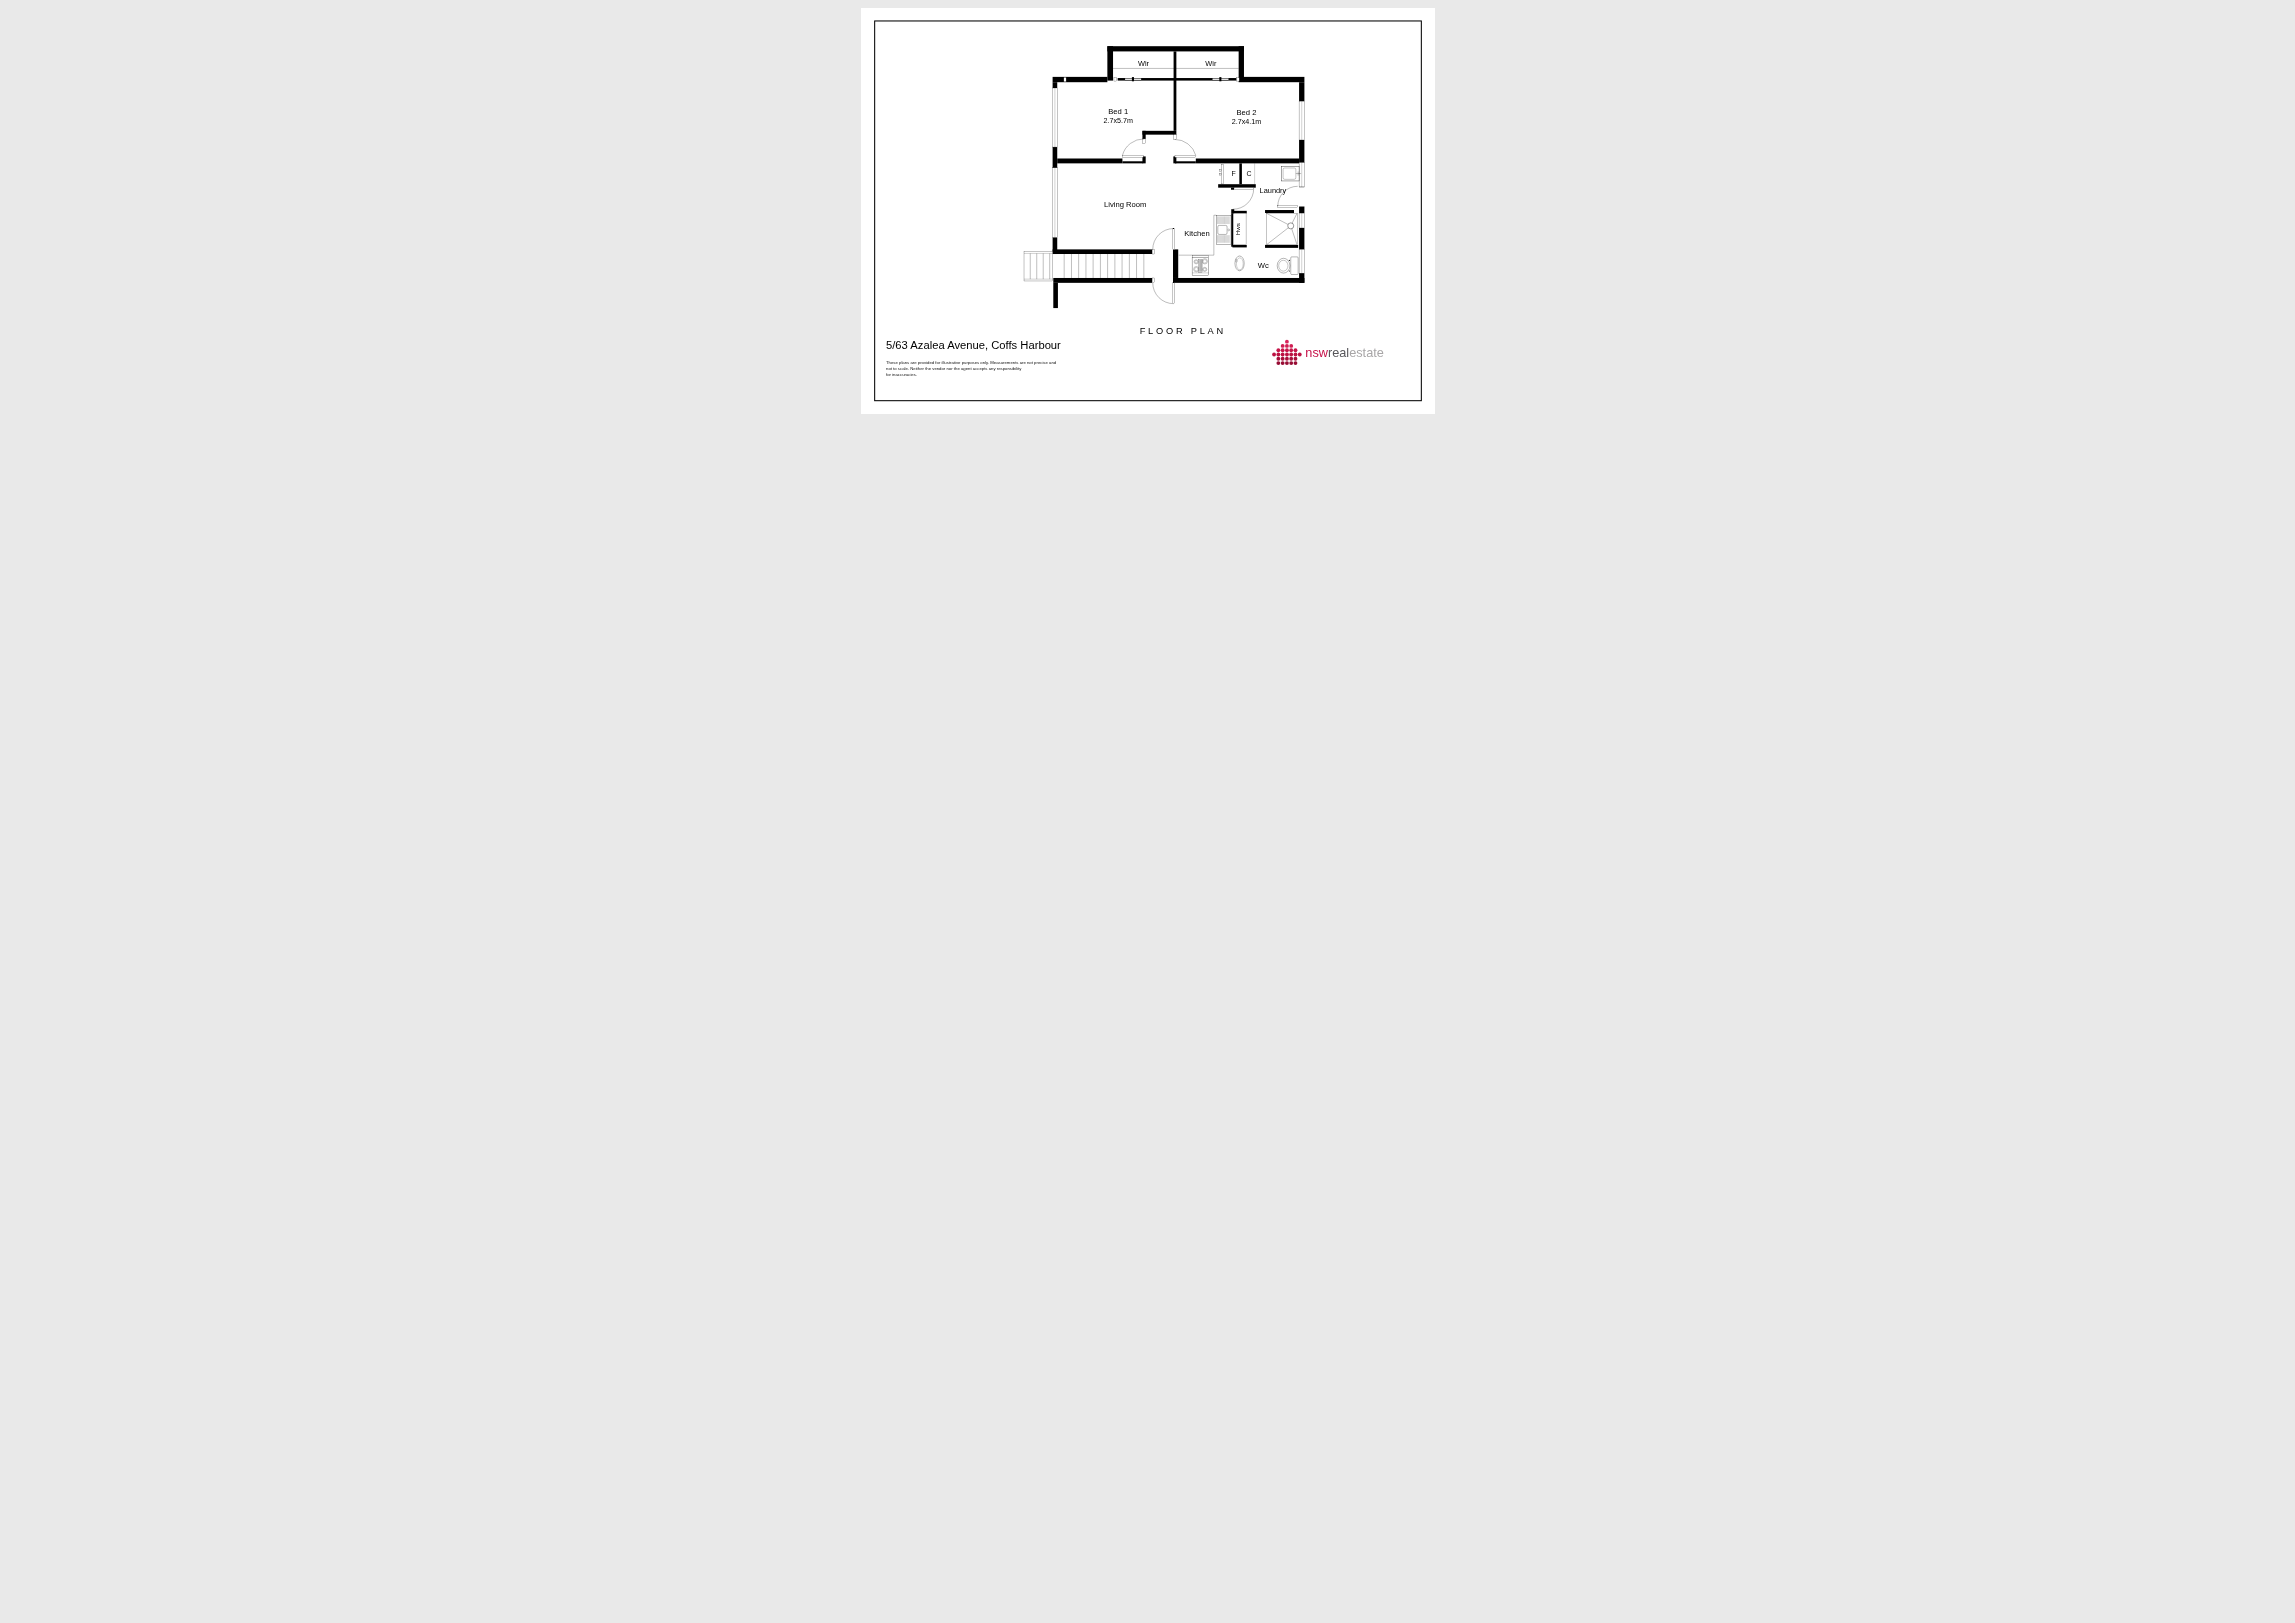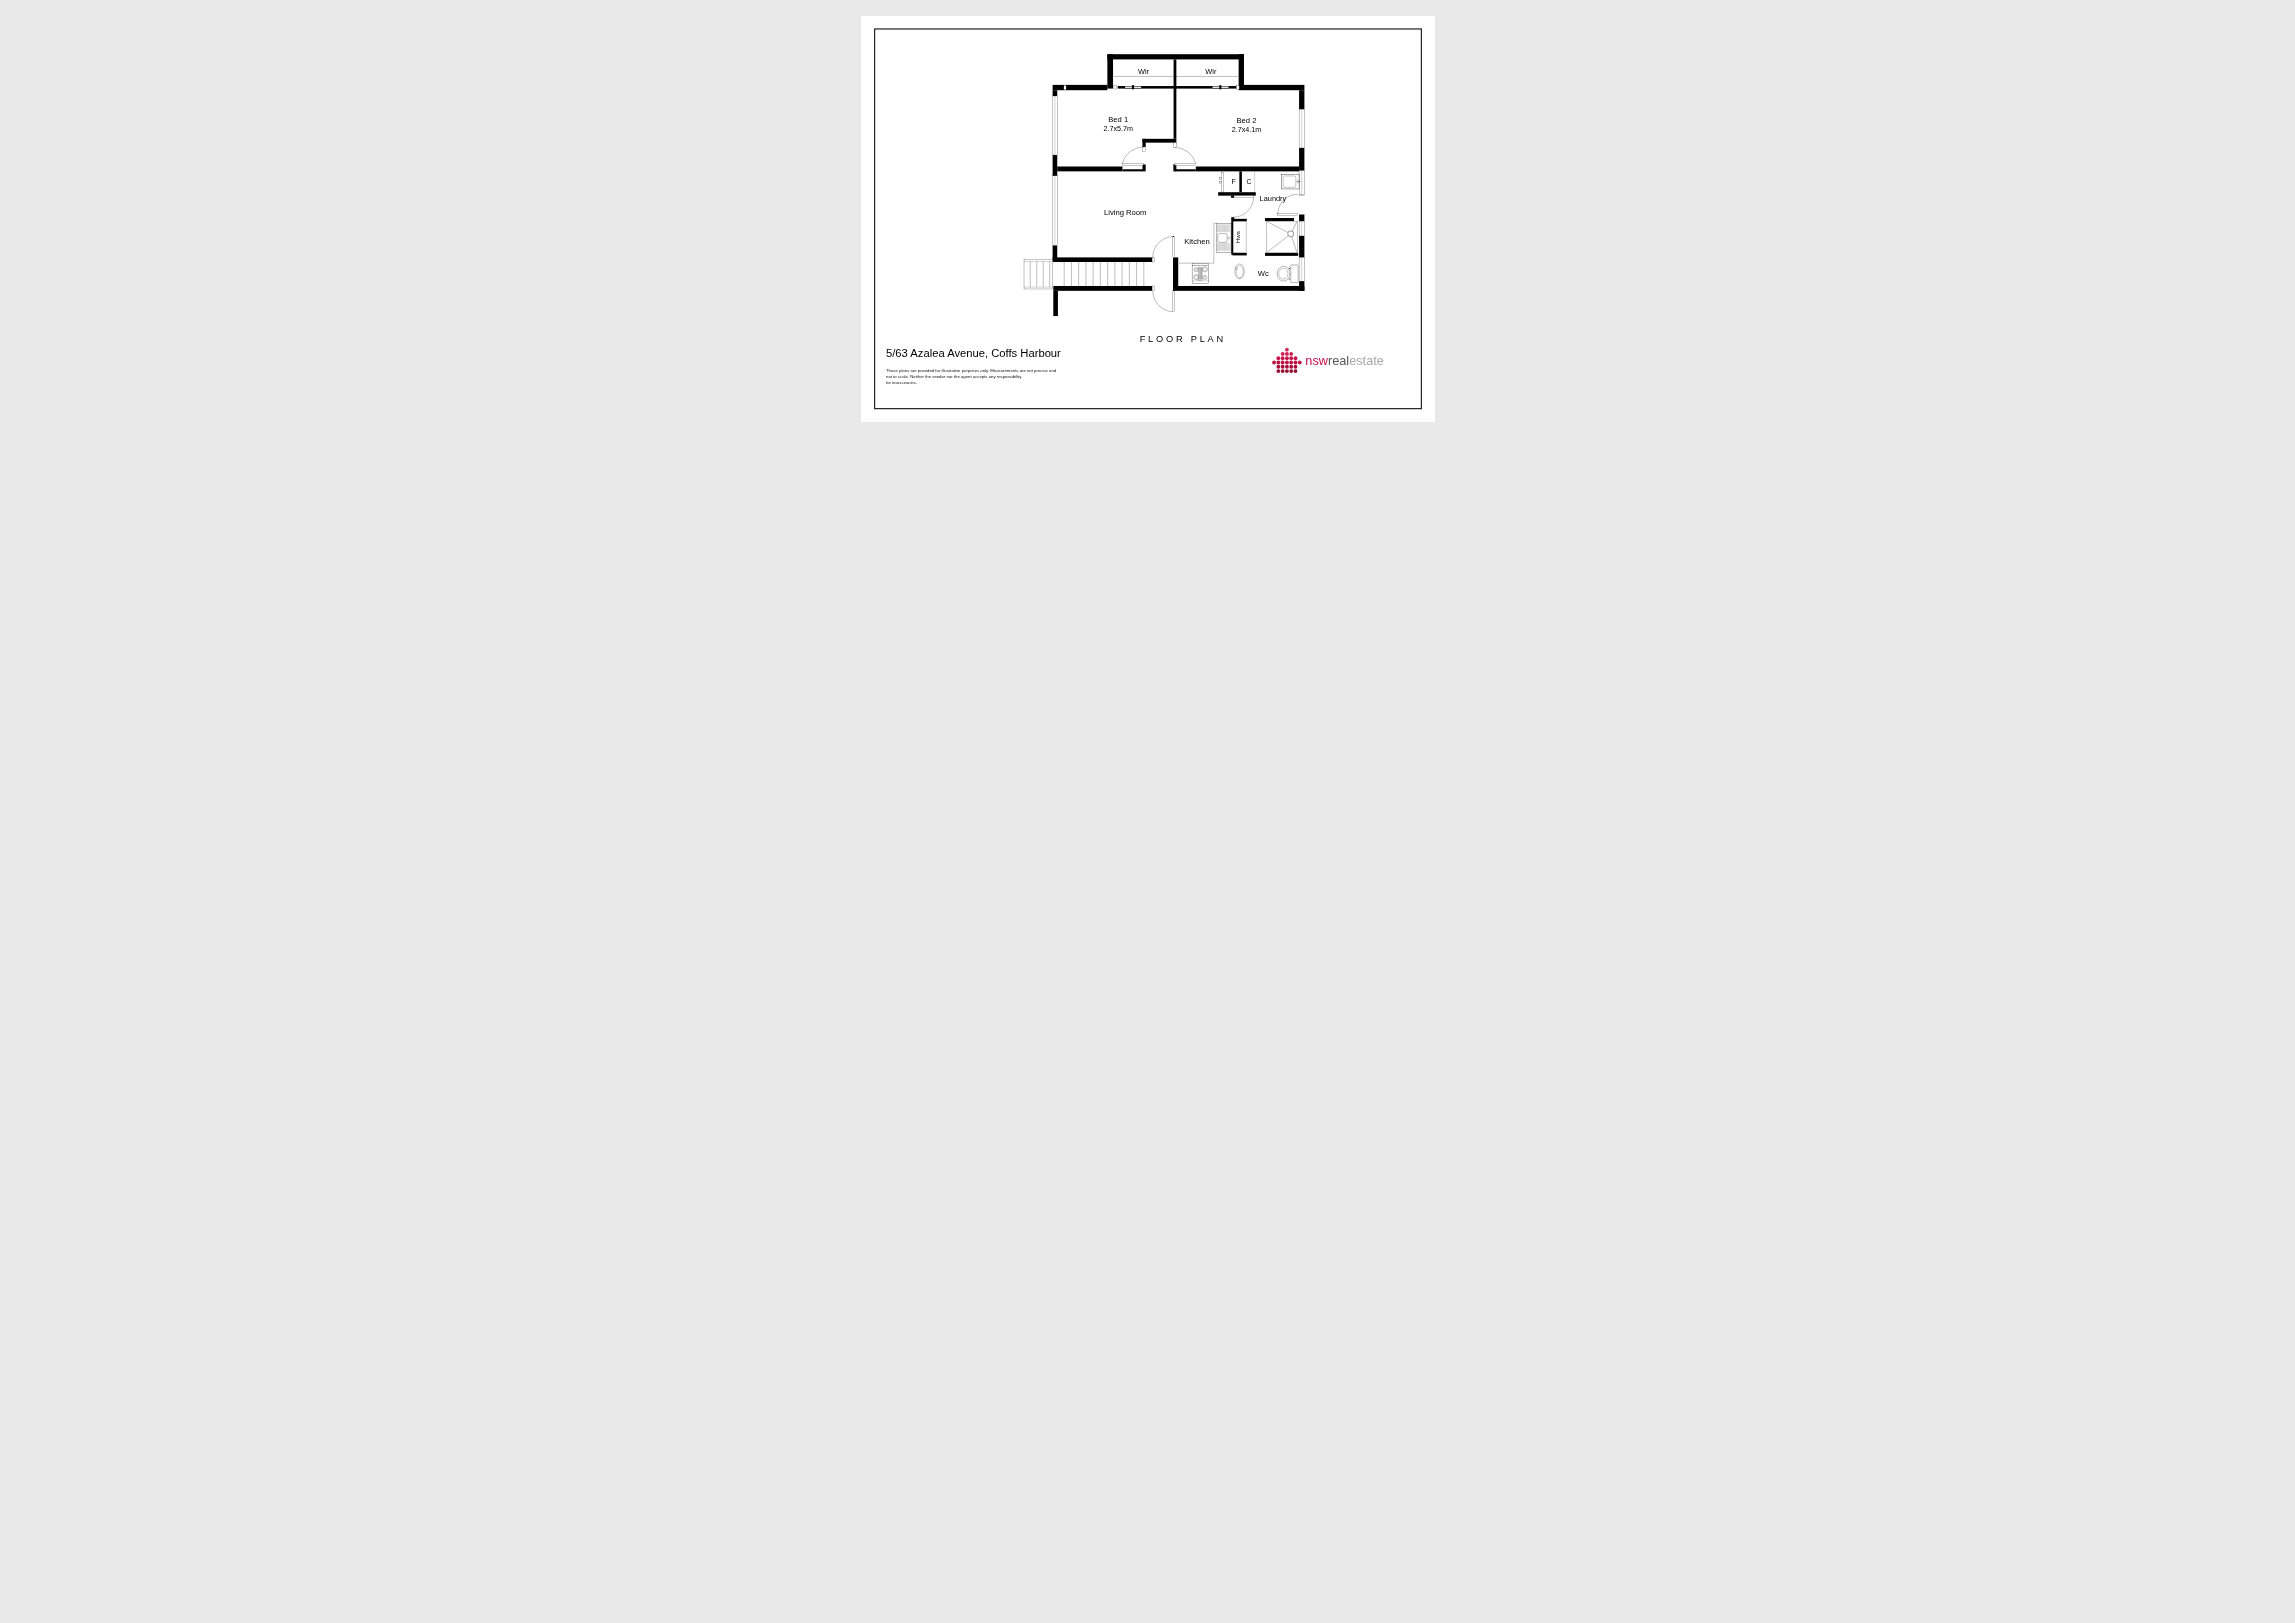--- a/index.html
+++ b/index.html
@@ -1,16 +1,16 @@
 <!DOCTYPE html>
 <html style="font-size:7.4px"><head>
 <meta charset="utf-8">
 <style>
   html,body{margin:0;padding:0;background:#e9e9e9;}
-  .page{width:100%;max-width:574px;margin:16px auto;background:#fff;}
+  .page{width:100%;max-width:574px;margin:8px auto;background:#fff;}
   svg{display:block;width:100%;height:auto;background:#fff;}
   .wall{fill:#000;stroke:none;}
   .thin{fill:none;stroke:#000;stroke-width:2.2;}
   .thin15{fill:none;stroke:#000;stroke-width:1.6;}
   .fix{fill:#fff;stroke:#000;stroke-width:2.5;}
   .fix2{fill:#fff;stroke:#000;stroke-width:2;}
   .frame{fill:#fff;stroke:#000;stroke-width:2;}
   .arc{fill:none;stroke:#000;stroke-width:2.3;}
   text{font-family:"Liberation Sans","DejaVu Sans",sans-serif;fill:#000;}
   .rm{font-size:66px;text-anchor:middle;}

